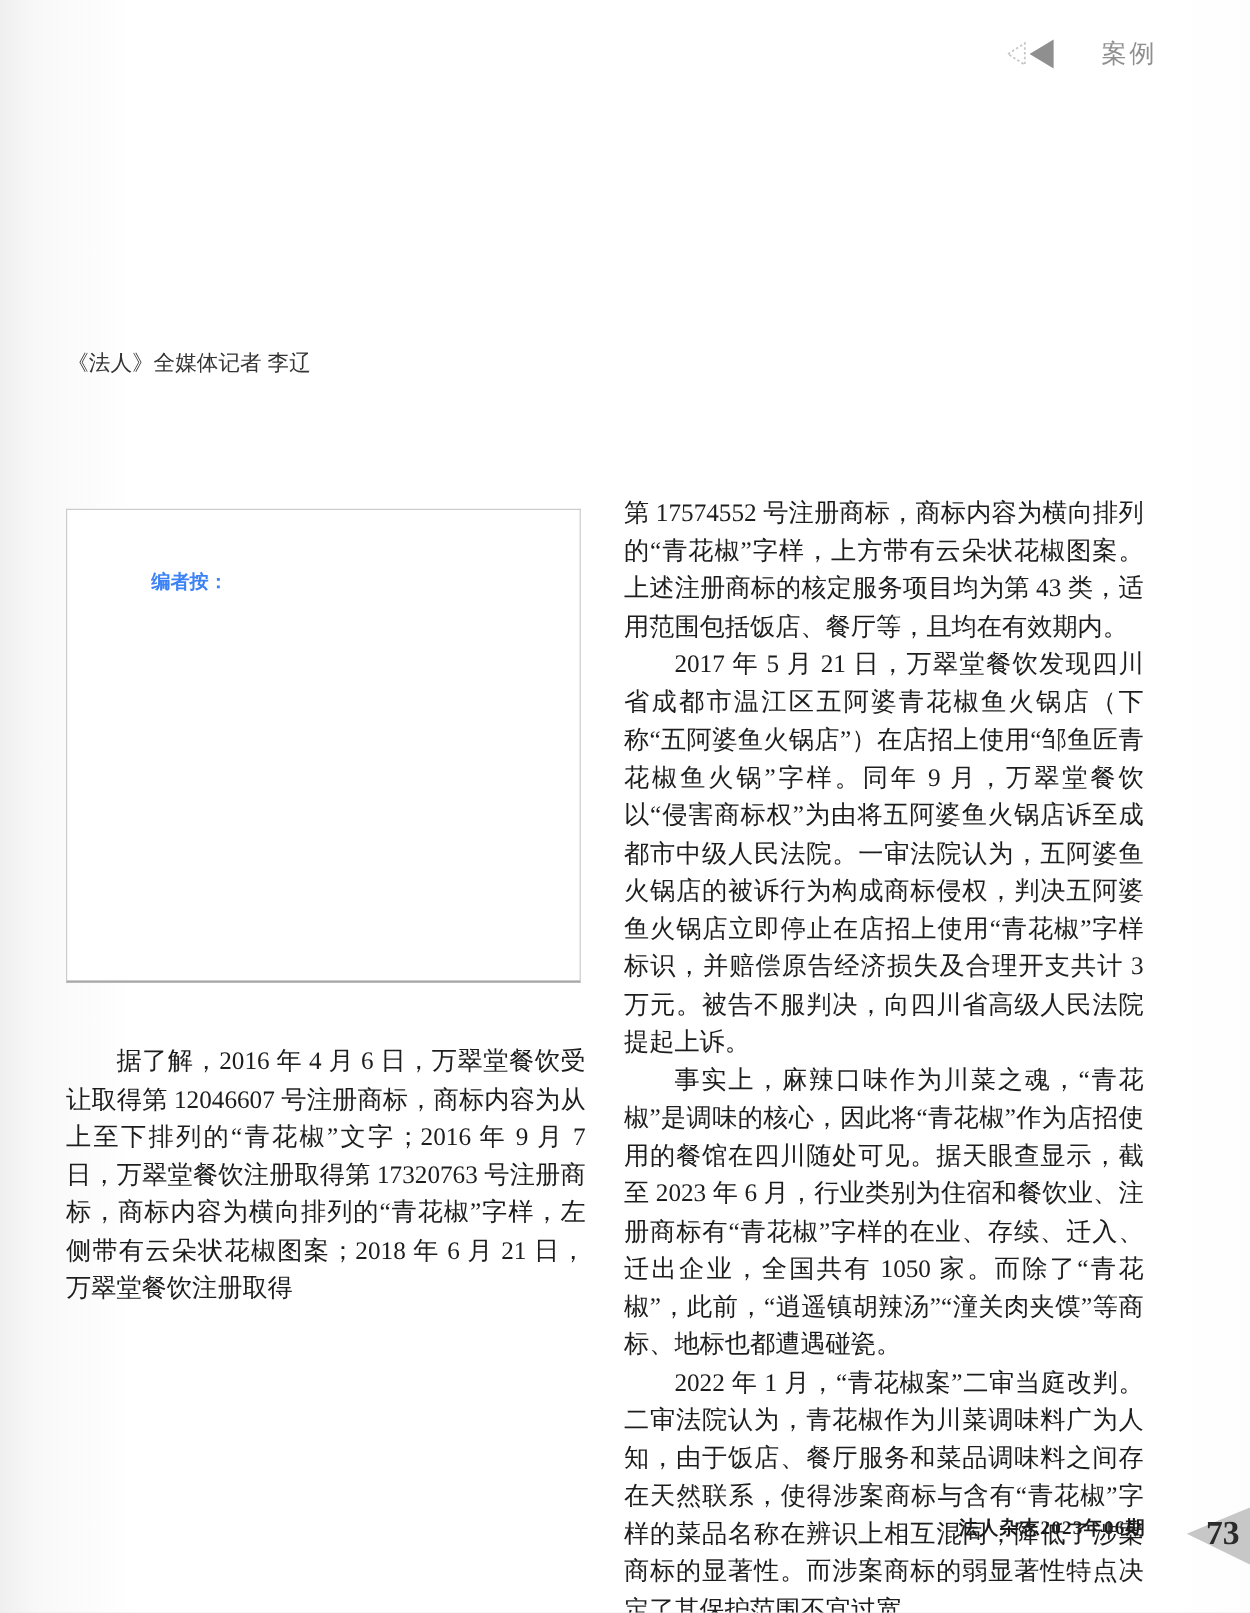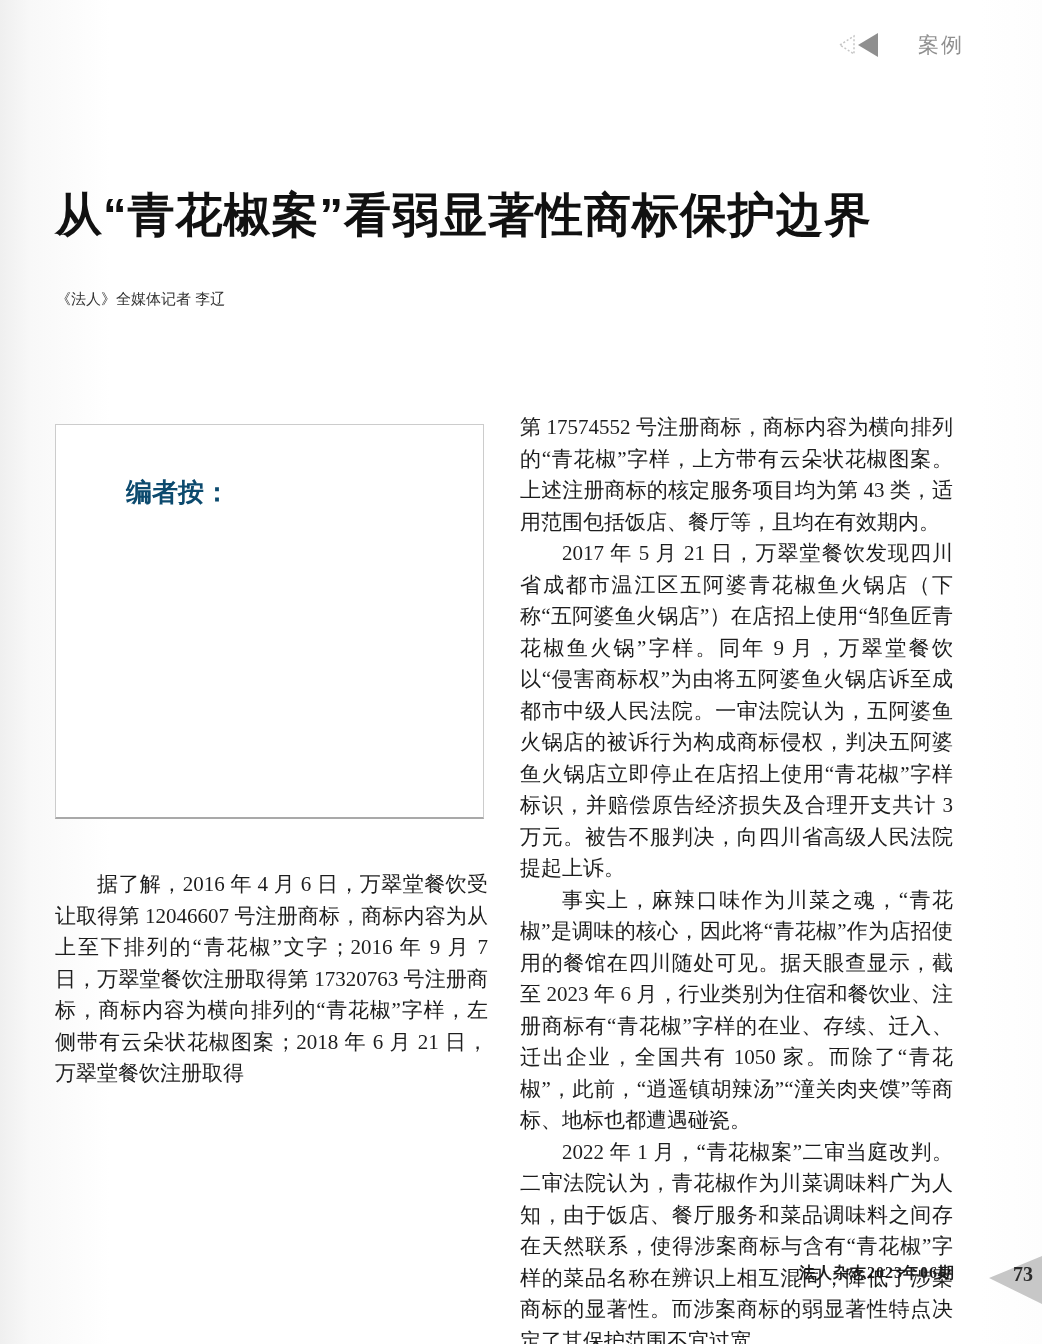--- a/index.html
+++ b/index.html
@@ -42,41 +42,41 @@
     font-weight: bold;
     font-size: 47px;
     letter-spacing: 1px;
     color: #111;
   }
   .byline {
     position: absolute;
     left: 56px;
     top: 290px;
     font-family: "Liberation Sans", "DejaVu Sans", sans-serif;
-    font-size: 15px;
+    font-size: 18px;
     color: #333;
   }
 
   
   .note-box {
     position: absolute;
     left: 55px;
     top: 424px;
     width: 429px;
     height: 395px;
     border: 1px solid #cccccc;
     border-bottom: 2px solid #a9a9a9;
     background: #fff;
     padding: 50px 28px 0 28px;
   }
   .note-label {
     font-family: "Liberation Sans", "DejaVu Sans", sans-serif;
     font-weight: bold;
-    font-size: 26px;
-    color: #0c4a6e;
+    font-size: 16px;
+    color: #3b82f6;
     margin-left: 42px;
   }
   .note-body {
     margin-top: 16px;
     font-family: "Liberation Serif", "DejaVu Serif", serif;
     font-style: italic;
     font-size: 20px;
     line-height: 31px;
     color: #2e2e2e;
     text-align: justify;
@@ -117,38 +117,37 @@
     height: 48px;
     background: #c7c7c7;
     clip-path: polygon(0 46%, 100% 0, 100% 100%);
   }
   .footer-page-number {
     position: absolute;
     top: 1263px;
     right: 9px;
     font-family: "Liberation Serif", "DejaVu Serif", serif;
     font-weight: bold;
-    font-size: 20px;
+    font-size: 28px;
     color: #2b2b2b;
   }
 </style>
 </head>
 <body>
 
 <div class="page">
 
   <div class="header-tag">
     <svg width="52" height="30" viewBox="0 0 52 30">
       <polygon points="2,15 16,6 16,24" fill="none" stroke="#c6c6c6" stroke-width="1.5" stroke-dasharray="2,2"></polygon>
       <polygon points="20,15 40,3 40,27" fill="#8f8f8f"></polygon>
     </svg>
     <span class="label">案例</span>
   </div>
 
-  <h1 class="article-title">从“青花椒案”看弱显著性商标保护边界</h1>
 
   <div class="byline">《法人》全媒体记者 李辽</div>
 
   <div class="note-box">
     <div class="note-label">编者按：</div>
   </div>
 
   <div class="col col-left">
     <p>据了解，2016 年 4 月 6 日，万翠堂餐饮受让取得第 12046607 号注册商标，商标内容为从上至下排列的“青花椒”文字；2016 年 9 月 7 日，万翠堂餐饮注册取得第 17320763 号注册商标，商标内容为横向排列的“青花椒”字样，左侧带有云朵状花椒图案；2018 年 6 月 21 日，万翠堂餐饮注册取得</p>
   </div>

